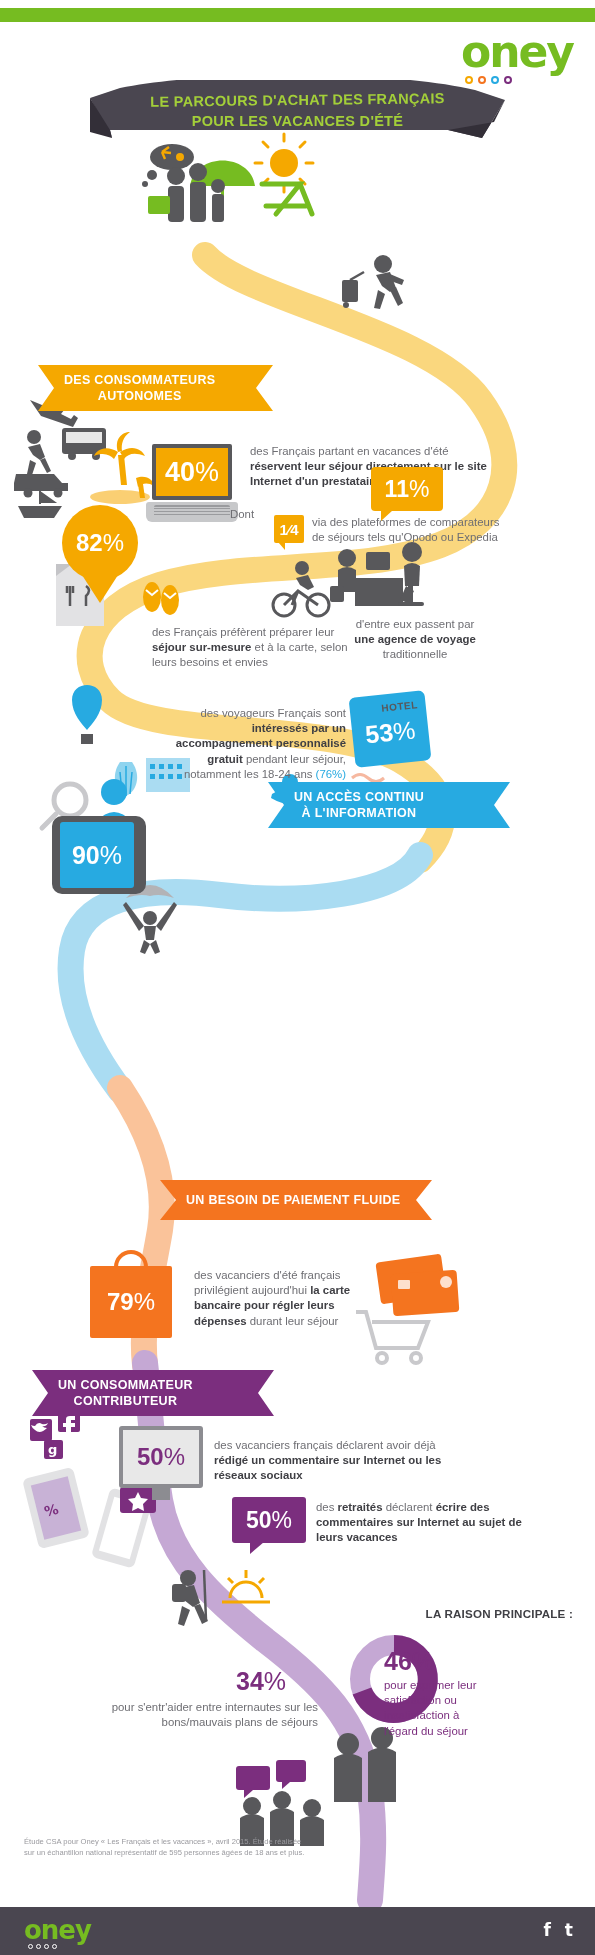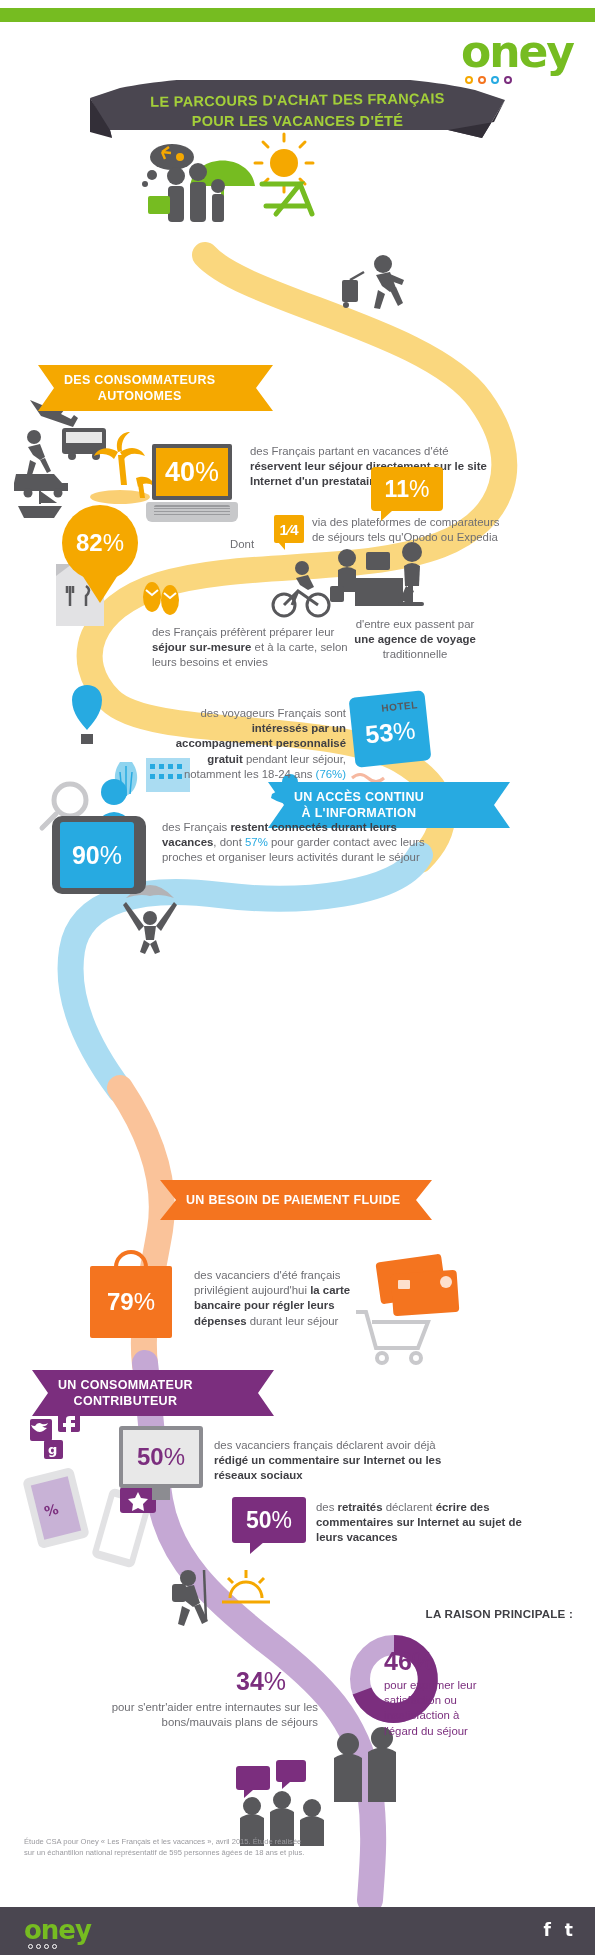--- a/index.html
+++ b/index.html
@@ -525,21 +525,21 @@
     <div class="laptop-screen">
       <span class="pct p40"><span>40</span><span class="sym">%</span></span>
     </div>
     <div class="laptop-base"></div>
   </div>
 
   <div class="txt" style="left:250px; top:444px; width:250px;">
     <span>des Français partant en vacances d'été </span><b>réservent leur séjour directement sur le site Internet d'un prestataire</b>
   </div>
 
-  <div class="txt" style="left:230px; top:537px;">Dont</div>
+  <div class="txt" style="left:230px; top:507px;">Dont</div>
   <div class="quarter">
     <span><span>1</span>⁄<span>4</span></span>
   </div>
   <div class="txt" style="left:312px; top:515px; width:190px;">via des plateformes de comparateurs de séjours tels qu'Opodo ou Expedia</div>
 
   <div class="b11">
     <span class="pct p11"><span>11</span><span class="sym">%</span></span>
   </div>
   <div class="txt c" style="left:320px; top:617px; width:190px;">
     <span>d'entre eux passent par</span><br>
@@ -569,23 +569,20 @@
     <div class="pct p53"><span>53</span><span class="sym">%</span></div>
   </div>
   <div class="txt r" style="left:160px; top:706px; width:186px;">
     <span>des voyageurs Français sont </span><b>intéressés par un accompagnement personnalisé gratuit</b><span> pendant leur séjour, notamment les 18-24 ans </span><span class="blue">(76%)</span>
   </div>
 
   <div class="tablet">
     <div class="tablet-in">
       <span class="pct p90"><span>90</span><span class="sym">%</span></span>
     </div>
-  </div>
-  <div class="txt" style="left:162px; top:820px; width:270px;">
-    <span>des Français </span><b>restent connectés durant leurs vacances</b><span>, dont </span><span class="blue">57%</span><span> pour garder contact avec leurs proches et organiser leurs activités durant le séjour</span>
   </div>
 
   <div class="bn-pay-wrap">
     <svg class="ribbon-shape" viewBox="0 0 272 40" preserveAspectRatio="none">
       <path d="M0 0 L272 0 L256 20 L272 40 L0 40 L16 20 Z" fill="#f4741f"></path>
     </svg>
     <div class="ribbon-label">
       <span>UN BESOIN DE PAIEMENT FLUIDE</span>
     </div>
   </div>

